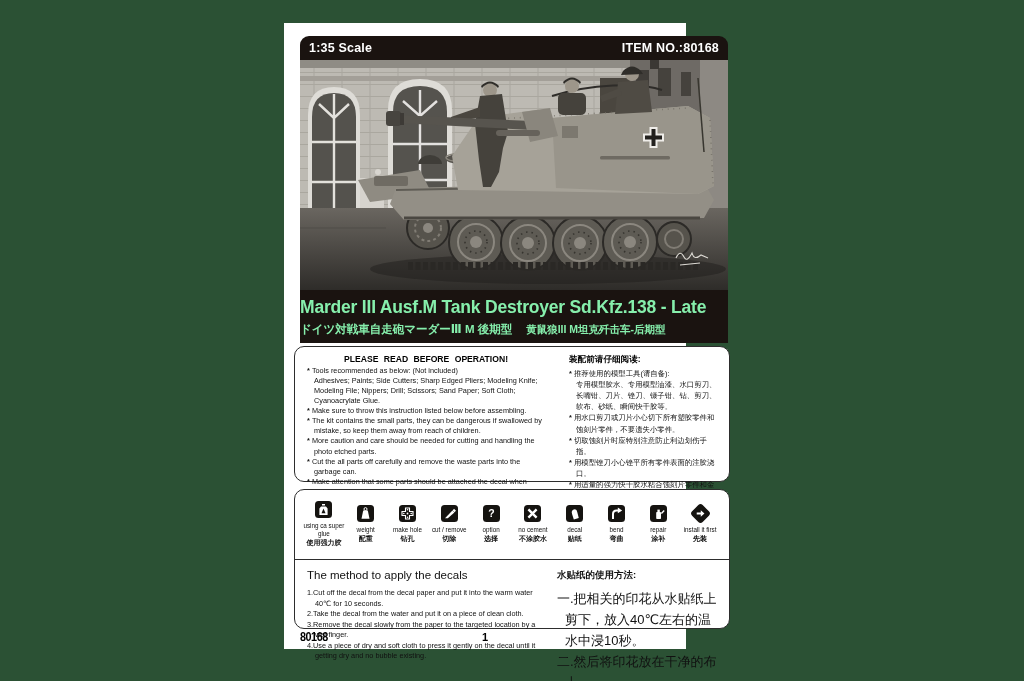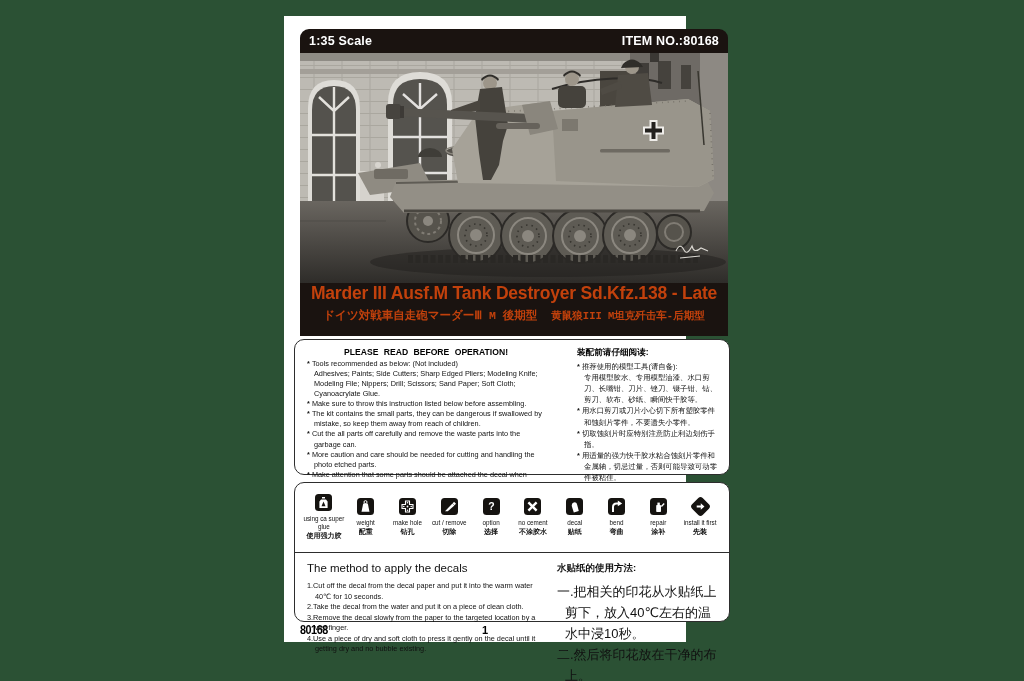--- a/index.html
+++ b/index.html
@@ -1,39 +1,39 @@
 <!DOCTYPE html>
 <html><head>
 <meta charset="utf-8">
 <style>
   html,body{margin:0;padding:0;}
   body{width:1024px;height:681px;overflow:hidden;background:#2b5134;
        font-family:"Liberation Sans","DejaVu Sans",sans-serif;}
   .stage{position:relative;width:1024px;height:681px;background:#2b5134;}
-  .page{position:absolute;left:284px;top:16px;width:402px;height:626px;background:#ffffff;}
+  .page{position:absolute;left:284px;top:23px;width:402px;height:626px;background:#ffffff;}
 
   
   .hdr{position:absolute;left:16px;top:13px;width:428px;height:24px;background:#1a1310;
        border-radius:9px 9px 0 0;display:flex;justify-content:space-between;align-items:center;
        padding:0 9px;box-sizing:border-box;color:#fff;font-weight:bold;font-size:12.5px;letter-spacing:.2px;}
 
   
   .photo{position:absolute;left:16px;top:37px;width:428px;height:230px;overflow:hidden;background:#b9b6b0;}
   .photo svg{display:block;width:428px;height:230px;}
 
   
-  .titlebar{position:absolute;left:16px;top:267px;width:428px;height:53px;background:#1a1310;color:#c2410c;
-            text-align:center;box-sizing:border-box;}
+  .titlebar{position:absolute;left:16px;top:267px;width:428px;height:53px;background:#1a1310;color:#86efac;
+            box-sizing:border-box;padding-top:7px;}
   .title-en{font-size:17.5px;font-weight:bold;letter-spacing:-.2px;}
-  .title-sub{margin-top:4px;font-size:11.5px;font-weight:bold;font-family:Liberation Mono, monospace;}
+  .title-sub{margin-top:4px;font-size:11.5px;font-weight:bold;}
   .title-sub .cn{margin-left:14px;font-size:10.5px;}
 
   
   .rbox{position:absolute;left:10px;width:436px;border:1.3px solid #2d2d2d;border-radius:10px;box-sizing:border-box;background:#fff;}
-  .boxA{top:323px;height:136px;padding:7px 10px 4px 12px;display:flex;gap:32px;}
+  .boxA{top:323px;height:136px;padding:7px 10px 4px 12px;display:flex;gap:24px;}
   .boxB{top:466px;height:140px;padding:0;}
 
   .col-en{width:238px;}
   .col-zh{flex:1;}
   .safety-h-en{font-size:8.6px;font-weight:bold;text-align:center;word-spacing:3px;margin-bottom:2px;}
   .safety-h-zh{font-size:8.6px;font-weight:bold;margin-bottom:2px;}
   .li{font-size:7.3px;line-height:1.38;padding-left:7px;text-indent:-7px;white-space:pre-line;color:#111;}
   .li::before{content:"* ";font-weight:bold;}
   .col-zh .li{font-size:7.4px;line-height:1.5;}
 
@@ -197,36 +197,37 @@
 
     <div class="rbox boxA">
       <div class="col-en">
         <div class="safety-h-en">PLEASE READ BEFORE OPERATION!</div>
         <div>
 
         <div class="li">Tools recommended as below:   (Not included)
 Adhesives; Paints; Side Cutters; Sharp Edged Pliers; Modeling Knife; Modeling File; Nippers; Drill; Scissors; Sand Paper; Soft Cloth; Cyanoacrylate Glue.</div>
             <div class="li">Make sure to throw this instruction listed below before assembling.</div>
             <div class="li">The kit contains the small parts, they can be dangerous if swallowed by mistake, so keep them away from reach of  children.</div>
+            <div class="li">More caution and care should be needed for cutting and handling the photo etched parts.</div>
             <div class="li">Cut the all parts off carefully and remove the waste parts into the garbage can.</div>
-            <div class="li">More caution and care should be needed for cutting and handling the photo etched parts.</div>
             <div class="li">Make attention that some parts should be attached the decal when assembled.</div>
             <div class="li">During assembling, please tear up and throw away the plastic bags, or may cause the dangerous if wearing over head by children's mistake.</div>
             <div class="li">When using the adhesives and paints, please do not use them in the closed room or near the fire, also must be very careful to protect your eyes,face and clothes.</div>
             <div class="li">Adult supervised when assembled by children under 14 years old.</div>
           </div>
       </div>
       <div class="col-zh">
         <div class="safety-h-zh">装配前请仔细阅读:</div>
         <div>
 
         <div class="li">推荐使用的模型工具(请自备):
 专用模型胶水、专用模型油漆、水口剪刀、长嘴钳、刀片、锉刀、镊子钳、钻、剪刀、软布、砂纸、瞬间快干胶等。</div>
             <div class="li">用水口剪刀或刀片小心切下所有塑胶零件和蚀刻片零件，不要遗失小零件。</div>
             <div class="li">切取蚀刻片时应特别注意防止利边划伤手指。</div>
+            <div class="li">用模型锉刀小心锉平所有零件表面的注胶浇口。</div>
             <div class="li">用适量的强力快干胶水粘合蚀刻片零件和金属轴，切忌过量，否则可能导致可动零件被粘住。</div>
             <div class="li">注意某些零件表面需在装配时同步贴上水贴纸。</div>
             <div class="li">制作时应远离幼儿并将包装袋及时收妥，谨防小孩玩耍而引起意外。</div>
           </div>
       </div>
     </div>
 
     <div class="rbox boxB">
       <div class="icons-row">
 

